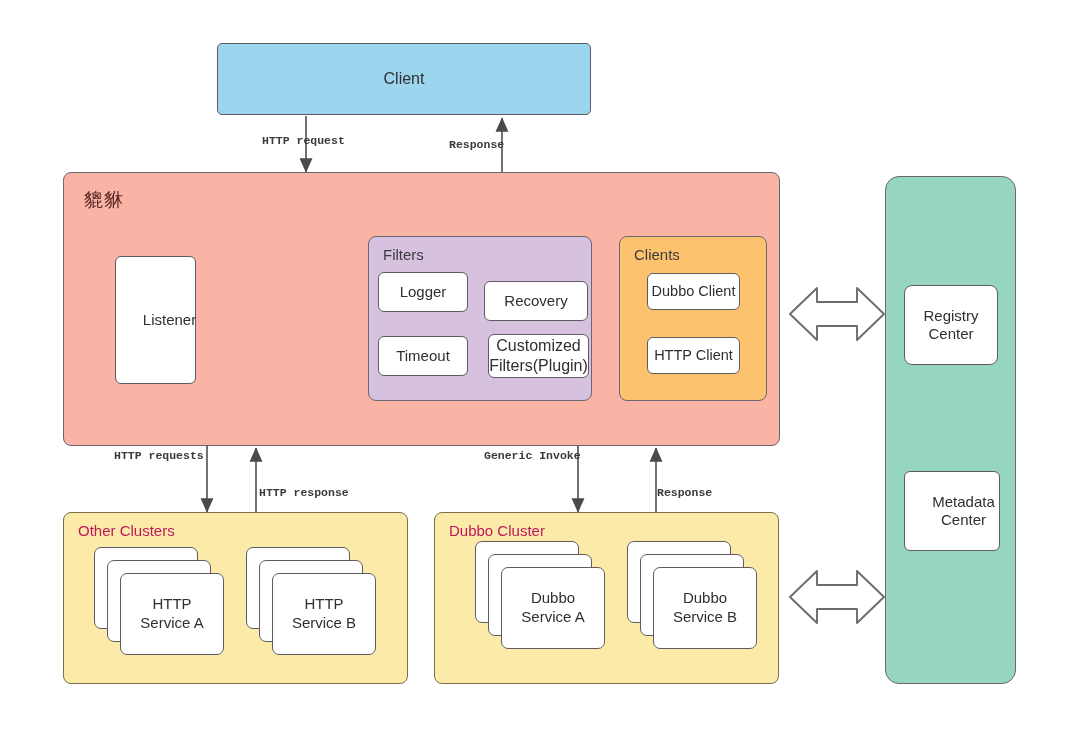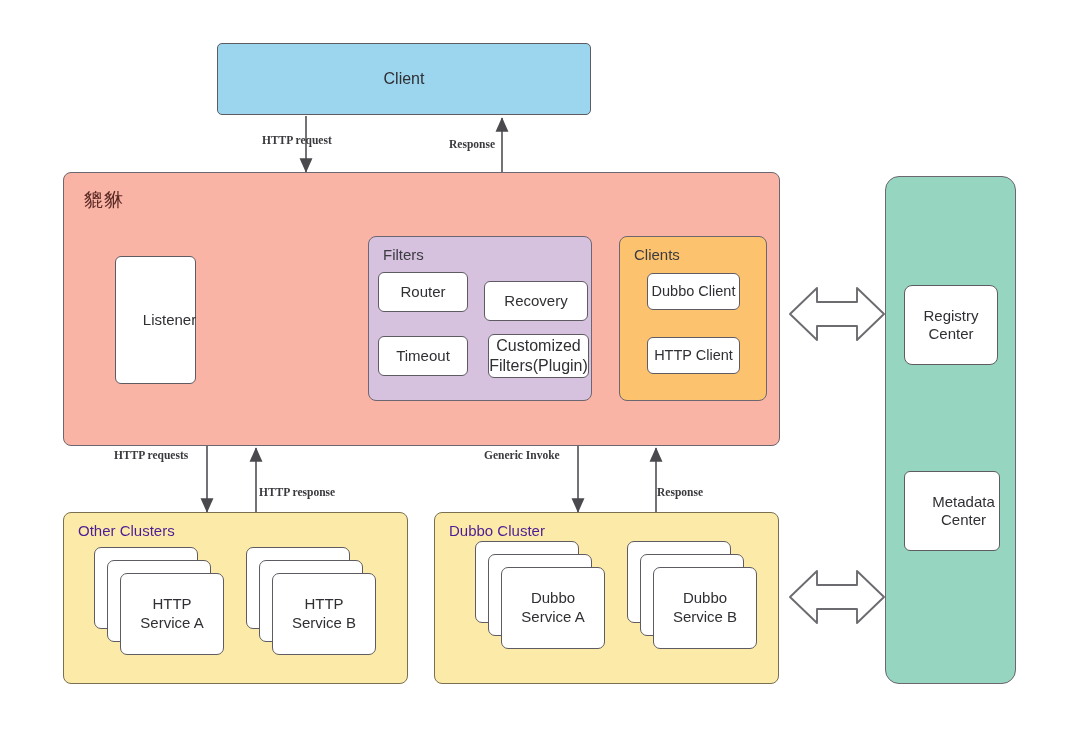--- a/index.html
+++ b/index.html
@@ -31,35 +31,35 @@
   
   .client-bar{background:#9cd5ee;border-color:#5f5b62;border-radius:5px;font-size:16px;}
   .gateway{background:#fab4a6;border-color:#6b6670;}
   .gateway-title{
     position:absolute;left:20px;top:14px;font-size:19px;color:#5c2b26;
     font-family:"DejaVu Sans","Liberation Sans",sans-serif;letter-spacing:1px;
   }
   .filters-grp{background:#d6c1de;}
   .clients-grp{background:#fcc26d;}
   .cluster-grp{background:#fceba8;border-color:#7a7050;}
-  .cluster-grp > .group-title{color:#4c1d95;}
+  .cluster-grp > .group-title{color:#be185d;}
   .registry-grp{background:#96d5c0;border-color:#6b6670;border-radius:14px;}
 
   .stack{position:absolute;}
   .stack .card{
     position:absolute;box-sizing:border-box;
     background:#ffffff;border:1.5px solid #5f5b62;border-radius:7px;
     display:flex;align-items:center;justify-content:center;
     text-align:center;font-size:15px;line-height:1.25;color:#2f2f34;
   }
 
   
   .edge-label{
     position:absolute;font-size:11.5px;font-weight:bold;color:#3a3a3e;
-    white-space:nowrap;font-family:Liberation Serif, serif;
+    white-space:nowrap;font-family:Liberation Mono, monospace;
   }
 
   svg.lines{position:absolute;left:0;top:0;width:1080px;height:730px;pointer-events:none;}
 </style>
 </head>
 <body>
 
 <div class="canvas">
 
   <svg class="lines" viewBox="0 0 1080 730">
@@ -111,21 +111,21 @@
 
   <div class="group gateway" style="left:63px;top:172px;width:717px;height:274px;">
     <div class="gateway-title">貔貅</div>
   </div>
 
   <div class="node" style="left:115px;top:256px;width:81px;height:128px;padding-left:28px;">Listener</div>
 
   <div class="group filters-grp" style="left:368px;top:236px;width:224px;height:165px;">
     <div class="group-title">Filters</div>
   </div>
-  <div class="node" style="left:378px;top:272px;width:90px;height:40px;">Router</div>
+  <div class="node" style="left:378px;top:272px;width:90px;height:40px;">Logger</div>
   <div class="node" style="left:484px;top:272px;width:104px;height:40px;margin-top:9px;">Recovery</div>
   <div class="node" style="left:378px;top:336px;width:90px;height:40px;">Timeout</div>
   <div class="node" style="left:488px;top:334px;width:101px;height:44px;white-space:pre-line;font-size:16px;">Customized
 Filters(Plugin)</div>
 
   <div class="group clients-grp" style="left:619px;top:236px;width:148px;height:165px;">
     <div class="group-title">Clients</div>
   </div>
   <div class="node" style="left:647px;top:273px;width:93px;height:37px;font-size:14.5px;">Dubbo Client</div>
   <div class="node" style="left:647px;top:337px;width:93px;height:37px;font-size:14.5px;">HTTP Client</div>

